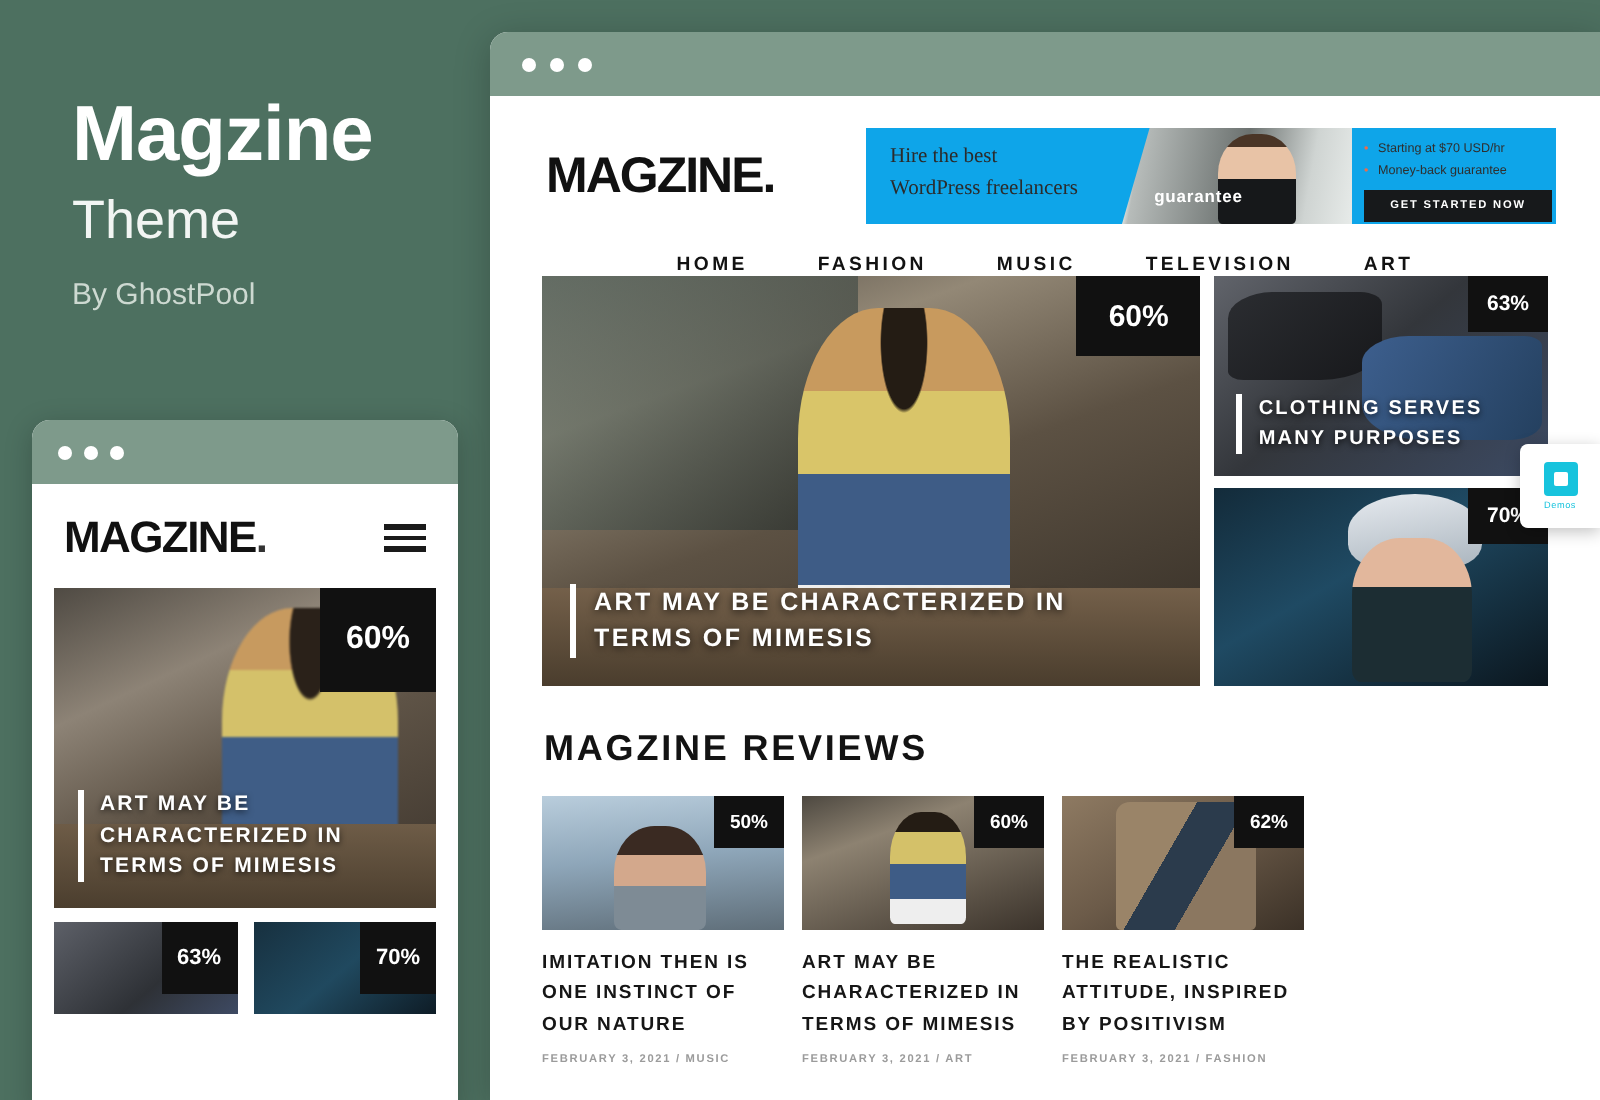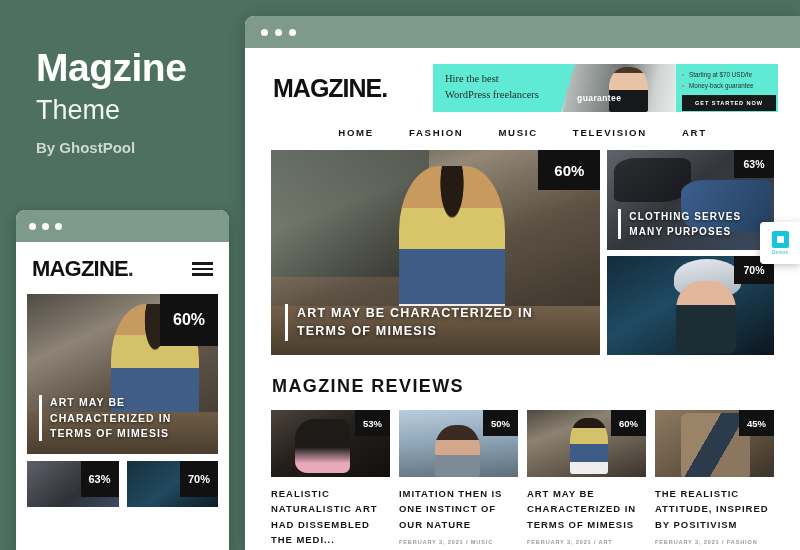--- a/index.html
+++ b/index.html
@@ -16,21 +16,21 @@
   }
   .promo-title {
     font-size:39px; font-weight:bold; color:#ffffff;
     letter-spacing:-0.5px; line-height:1.05;
   }
   .promo-sub {
     font-size:27px; font-weight:400; color:#f2f5f3;
     line-height:1.2; margin-top:5px;
   }
   .promo-by {
-    font-size:15px; font-weight:700; color:#cdd9d1;
+    font-size:15px; font-weight:400; color:#cdd9d1;
     margin-top:13px;
   }
 
   
   .mobile {
     position:absolute; left:16px; top:210px;
     width:213px; height:345px;
     background:#ffffff;
     border-radius:9px 9px 0 0;
     box-shadow:0 3px 14px rgba(0,0,0,.22);
@@ -102,21 +102,21 @@
     display:flex; align-items:center; padding-left:16px; gap:7px;
   }
   .desk-body { background:#fff; }
 
   .desk-head {
     display:flex; align-items:center; justify-content:space-between;
     padding:16px 22px 4px 28px;
   }
   .desk-logo { font-size:25px; font-weight:bold; color:#111; letter-spacing:-1px; }
   .ad {
-    width:345px; height:48px; background:#5eead4;
+    width:345px; height:48px; background:#0ea5e9;
     display:flex; align-items:stretch; position:relative; overflow:hidden;
   }
   .ad-left {
     padding:7px 0 0 12px; font-family:"Liberation Serif", serif;
     font-size:10.5px; color:#2b2b2b; line-height:1.55; width:128px;
   }
   .ad-mid {
     position:relative; flex:1;
     background:linear-gradient(100deg,#e9edea 0 6%,#b7bcba 9%,#6c7270 52%,#cfd4d2 80%,#e7ebe9 100%);
     clip-path:polygon(12% 0,100% 0,100% 100%,0 100%);
@@ -134,21 +134,21 @@
   .ad-li { font-size:6.3px; color:#2f2f2f; line-height:1.75; position:relative; padding-left:7px; }
   .ad-li:before { content:"•"; position:absolute; left:0; color:#ef6b4a; }
   .ad-btn {
     margin-top:4px; background:#17191b; color:#fff;
     font-size:5.6px; letter-spacing:.9px; font-weight:bold;
     text-align:center; padding:5px 0; width:94px;
   }
 
   .nav {
     display:flex; justify-content:center; gap:35px;
-    padding:11px 0 12px 0;
+    padding:11px 0 0 0;
   }
   .nav a {
     font-size:9.6px; font-weight:bold; color:#121212;
     letter-spacing:1.7px; text-decoration:none; cursor:pointer;
   }
 
   
   .hero-wrap { display:flex; gap:7px; padding:0 26px; }
   .hero-main {
     position:relative; width:336px; height:205px; overflow:hidden;
@@ -355,28 +355,20 @@
           <div class="p1"></div>
           <div class="p2"></div>
           <div class="badge">70%</div>
         </div>
       </div>
     </div>
 
     <div class="sec-title">MAGZINE REVIEWS</div>
 
     <div class="grid">
-      <div class="card">
-        <div class="card-img c1">
-          <div class="sub"></div>
-          <div class="badge">53%</div>
-        </div>
-        <div class="card-title">REALISTIC NATURALISTIC ART HAD DISSEMBLED THE MEDI...</div>
-
-      </div>
 
       <div class="card">
         <div class="card-img c2">
           <div class="sub"></div>
           <div class="badge">50%</div>
         </div>
         <div class="card-title">IMITATION THEN IS ONE INSTINCT OF OUR NATURE</div>
         <div class="card-meta">FEBRUARY 3, 2021 / MUSIC</div>
       </div>
 
@@ -385,21 +377,21 @@
           <div class="sub"></div>
           <div class="badge">60%</div>
         </div>
         <div class="card-title">ART MAY BE CHARACTERIZED IN TERMS OF MIMESIS</div>
         <div class="card-meta">FEBRUARY 3, 2021 / ART</div>
       </div>
 
       <div class="card">
         <div class="card-img c4">
           <div class="sub"></div>
-          <div class="badge">45%</div>
+          <div class="badge">62%</div>
         </div>
         <div class="card-title">THE REALISTIC ATTITUDE, INSPIRED BY POSITIVISM</div>
         <div class="card-meta">FEBRUARY 3, 2021 / FASHION</div>
       </div>
     </div>
   </div>
 </div>
 
 <div class="demos">
   <div class="demos-ic">

